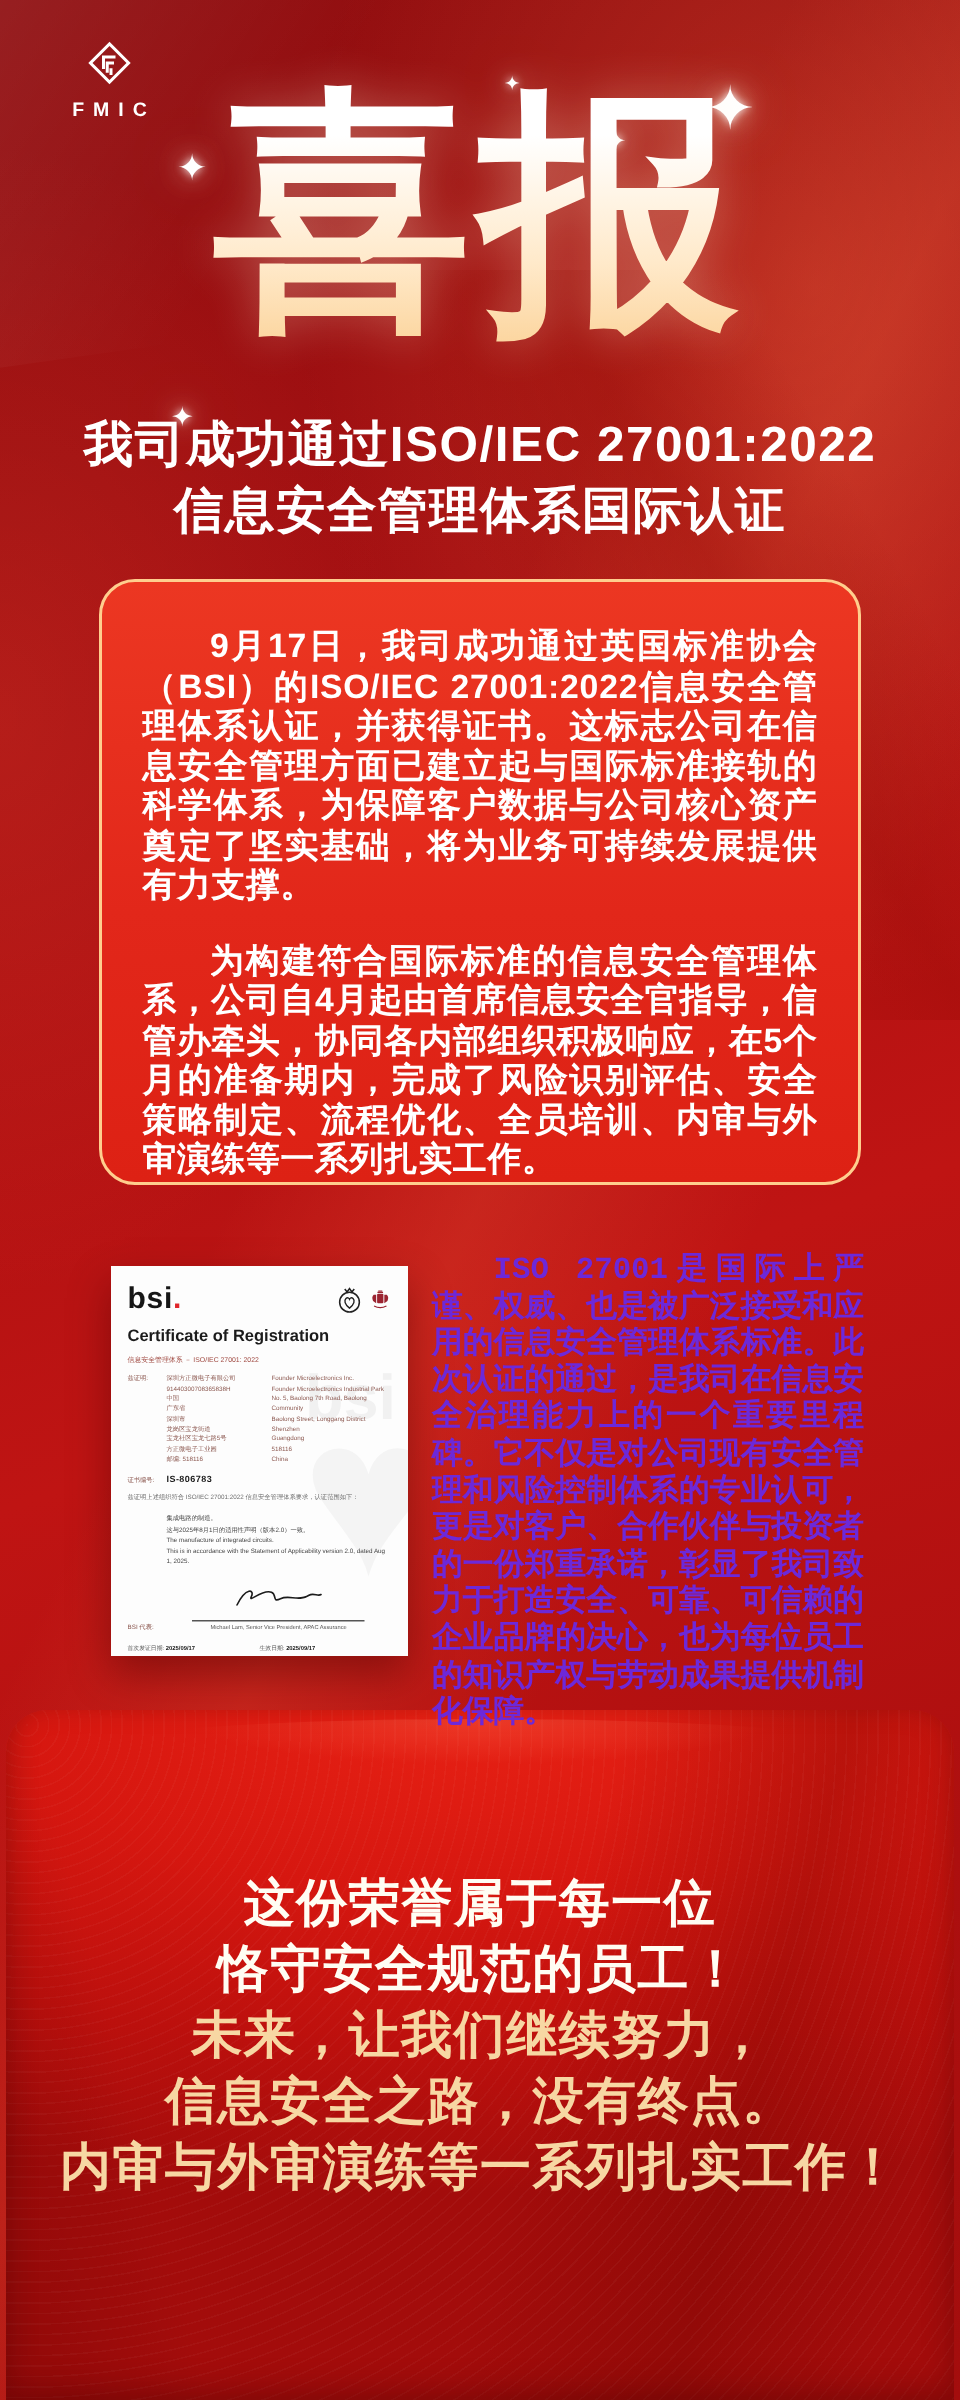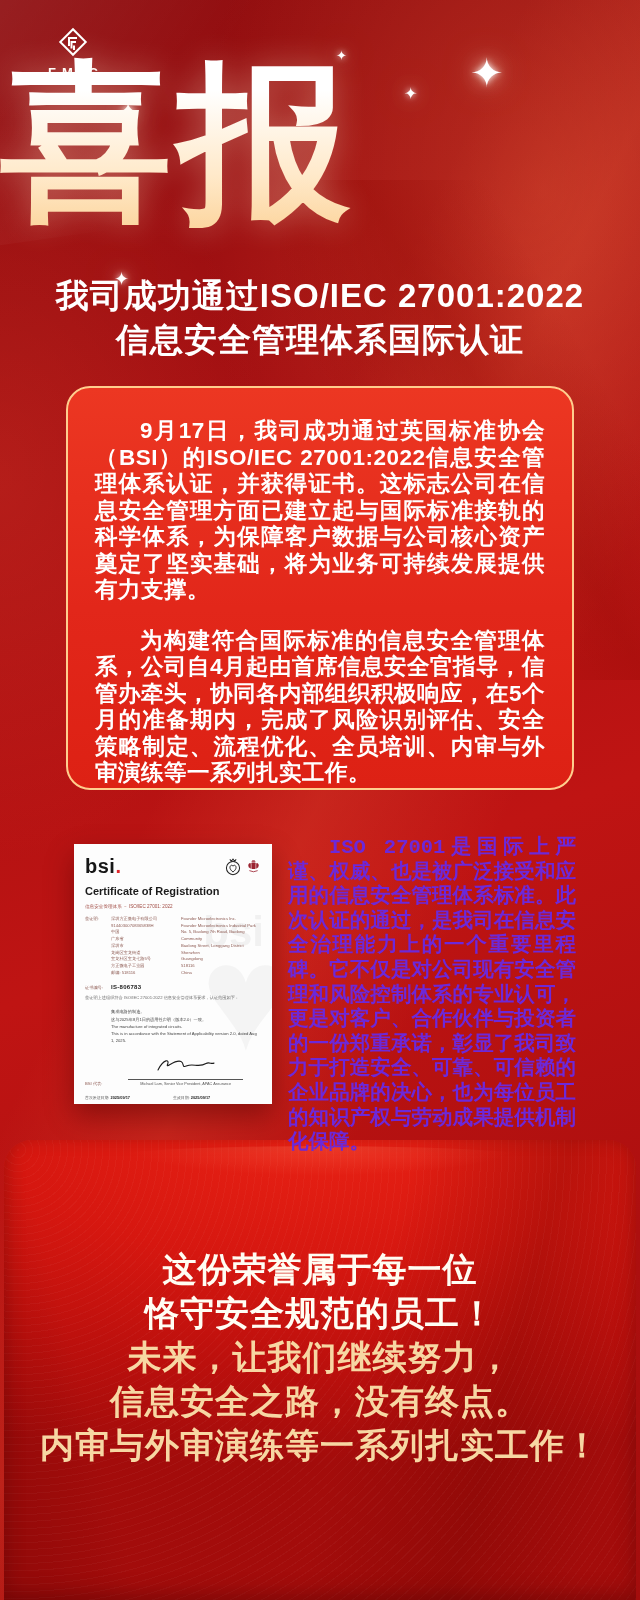--- a/index.html
+++ b/index.html
@@ -27,21 +27,21 @@
   
   .sparkle{position:absolute;color:#fff;
     text-shadow:0 0 6px rgba(255,255,255,.95),0 0 18px rgba(255,240,215,.85),0 0 34px rgba(255,220,180,.6);}
   .sp1{left:470px;top:50px;font-size:40px;}
   .sp2{left:404px;top:84px;font-size:16px;}
   .sp3{left:118px;top:98px;font-size:24px;}
   .sp4{left:114px;top:268px;font-size:18px;}
   .sp5{left:336px;top:48px;font-size:13px;}
 
   
-  .hero-title{position:absolute;top:56px;left:0;width:100%;text-align:left;
+  .hero-title{position:absolute;top:56px;left:0;width:100%;text-align:center;
     font-size:172px;line-height:1;font-weight:900;letter-spacing:6px;
     background:linear-gradient(180deg,#ffffff 20%,#ffe9c9 70%,#fcd6a0 100%);
     -webkit-background-clip:text;background-clip:text;color:transparent;
     filter:drop-shadow(0 0 16px rgba(255,235,205,.35));}
   .hero-subtitle{position:absolute;top:274px;left:0;width:100%;text-align:center;
     color:#fff;font-size:33px;font-weight:700;line-height:1.33;letter-spacing:1px;}
 
   
   .notice-box{position:absolute;left:66px;top:386px;width:508px;height:404px;box-sizing:border-box;
     border:2px solid #ffce8e;border-radius:24px;

